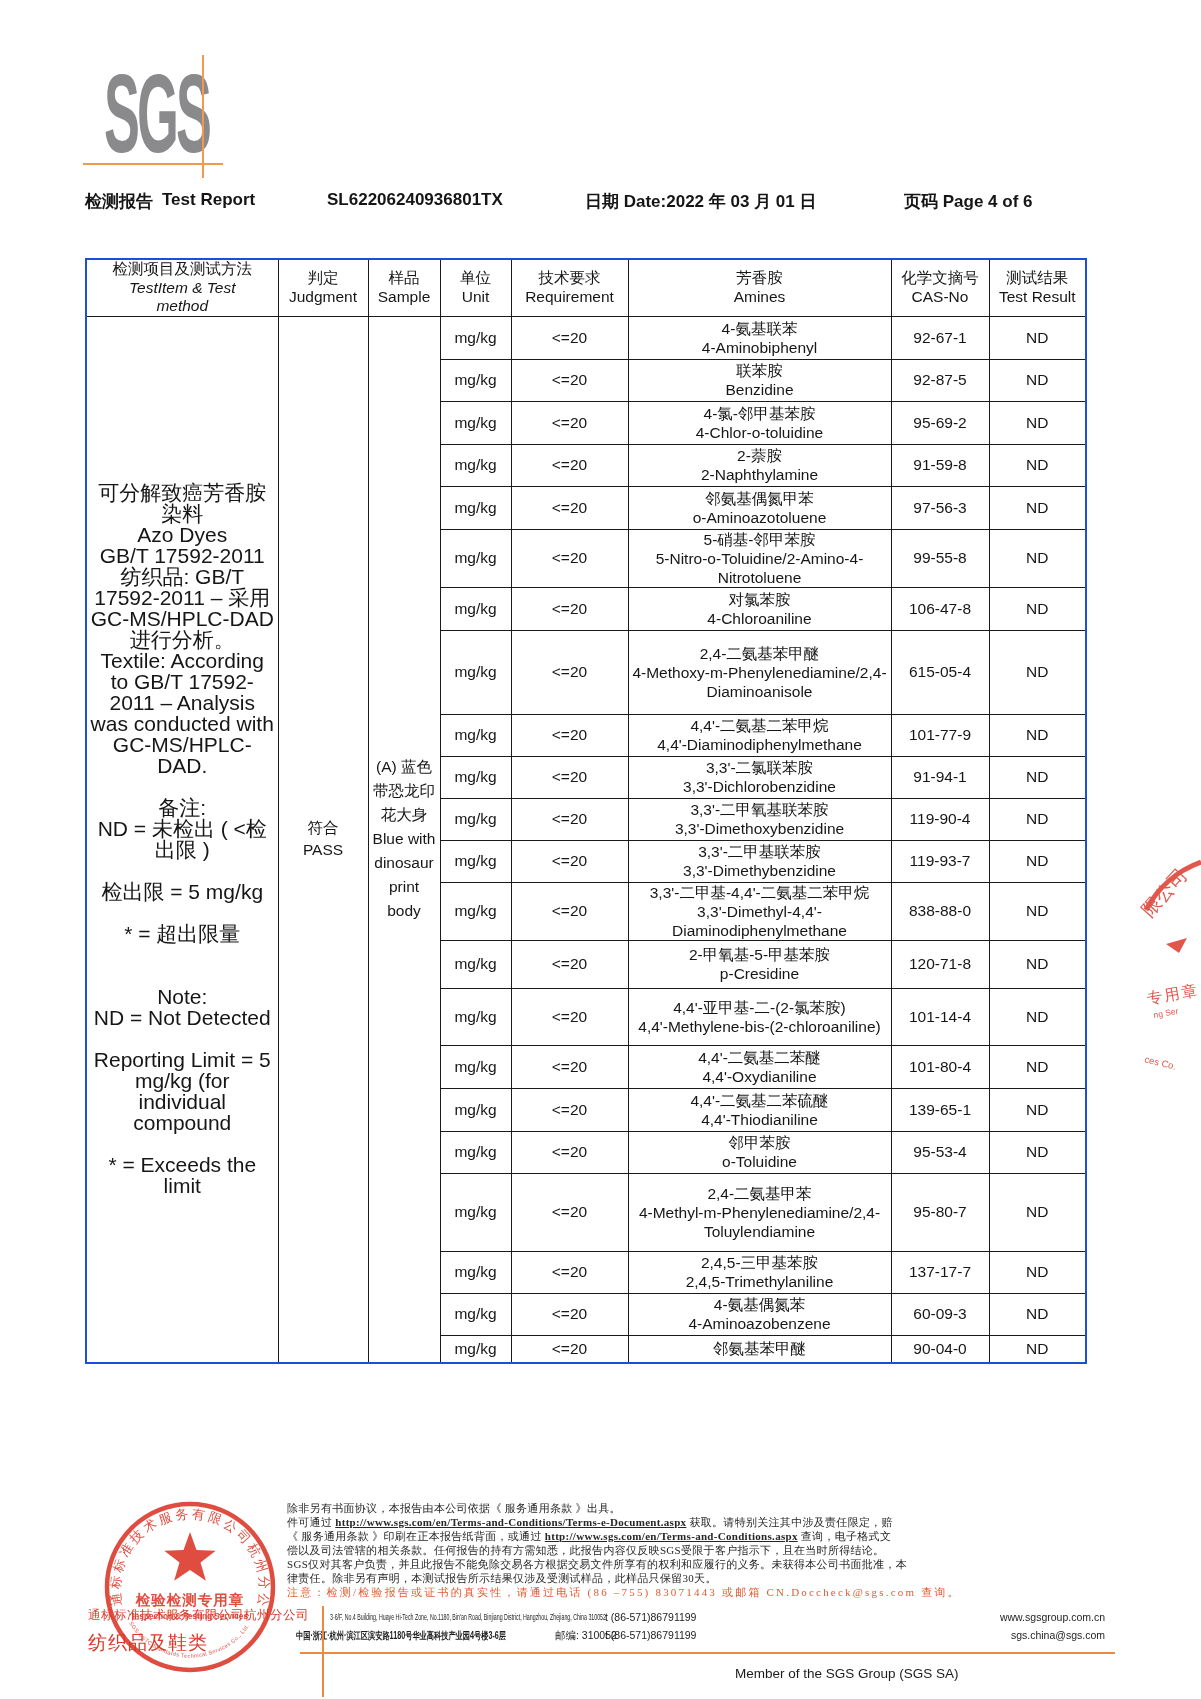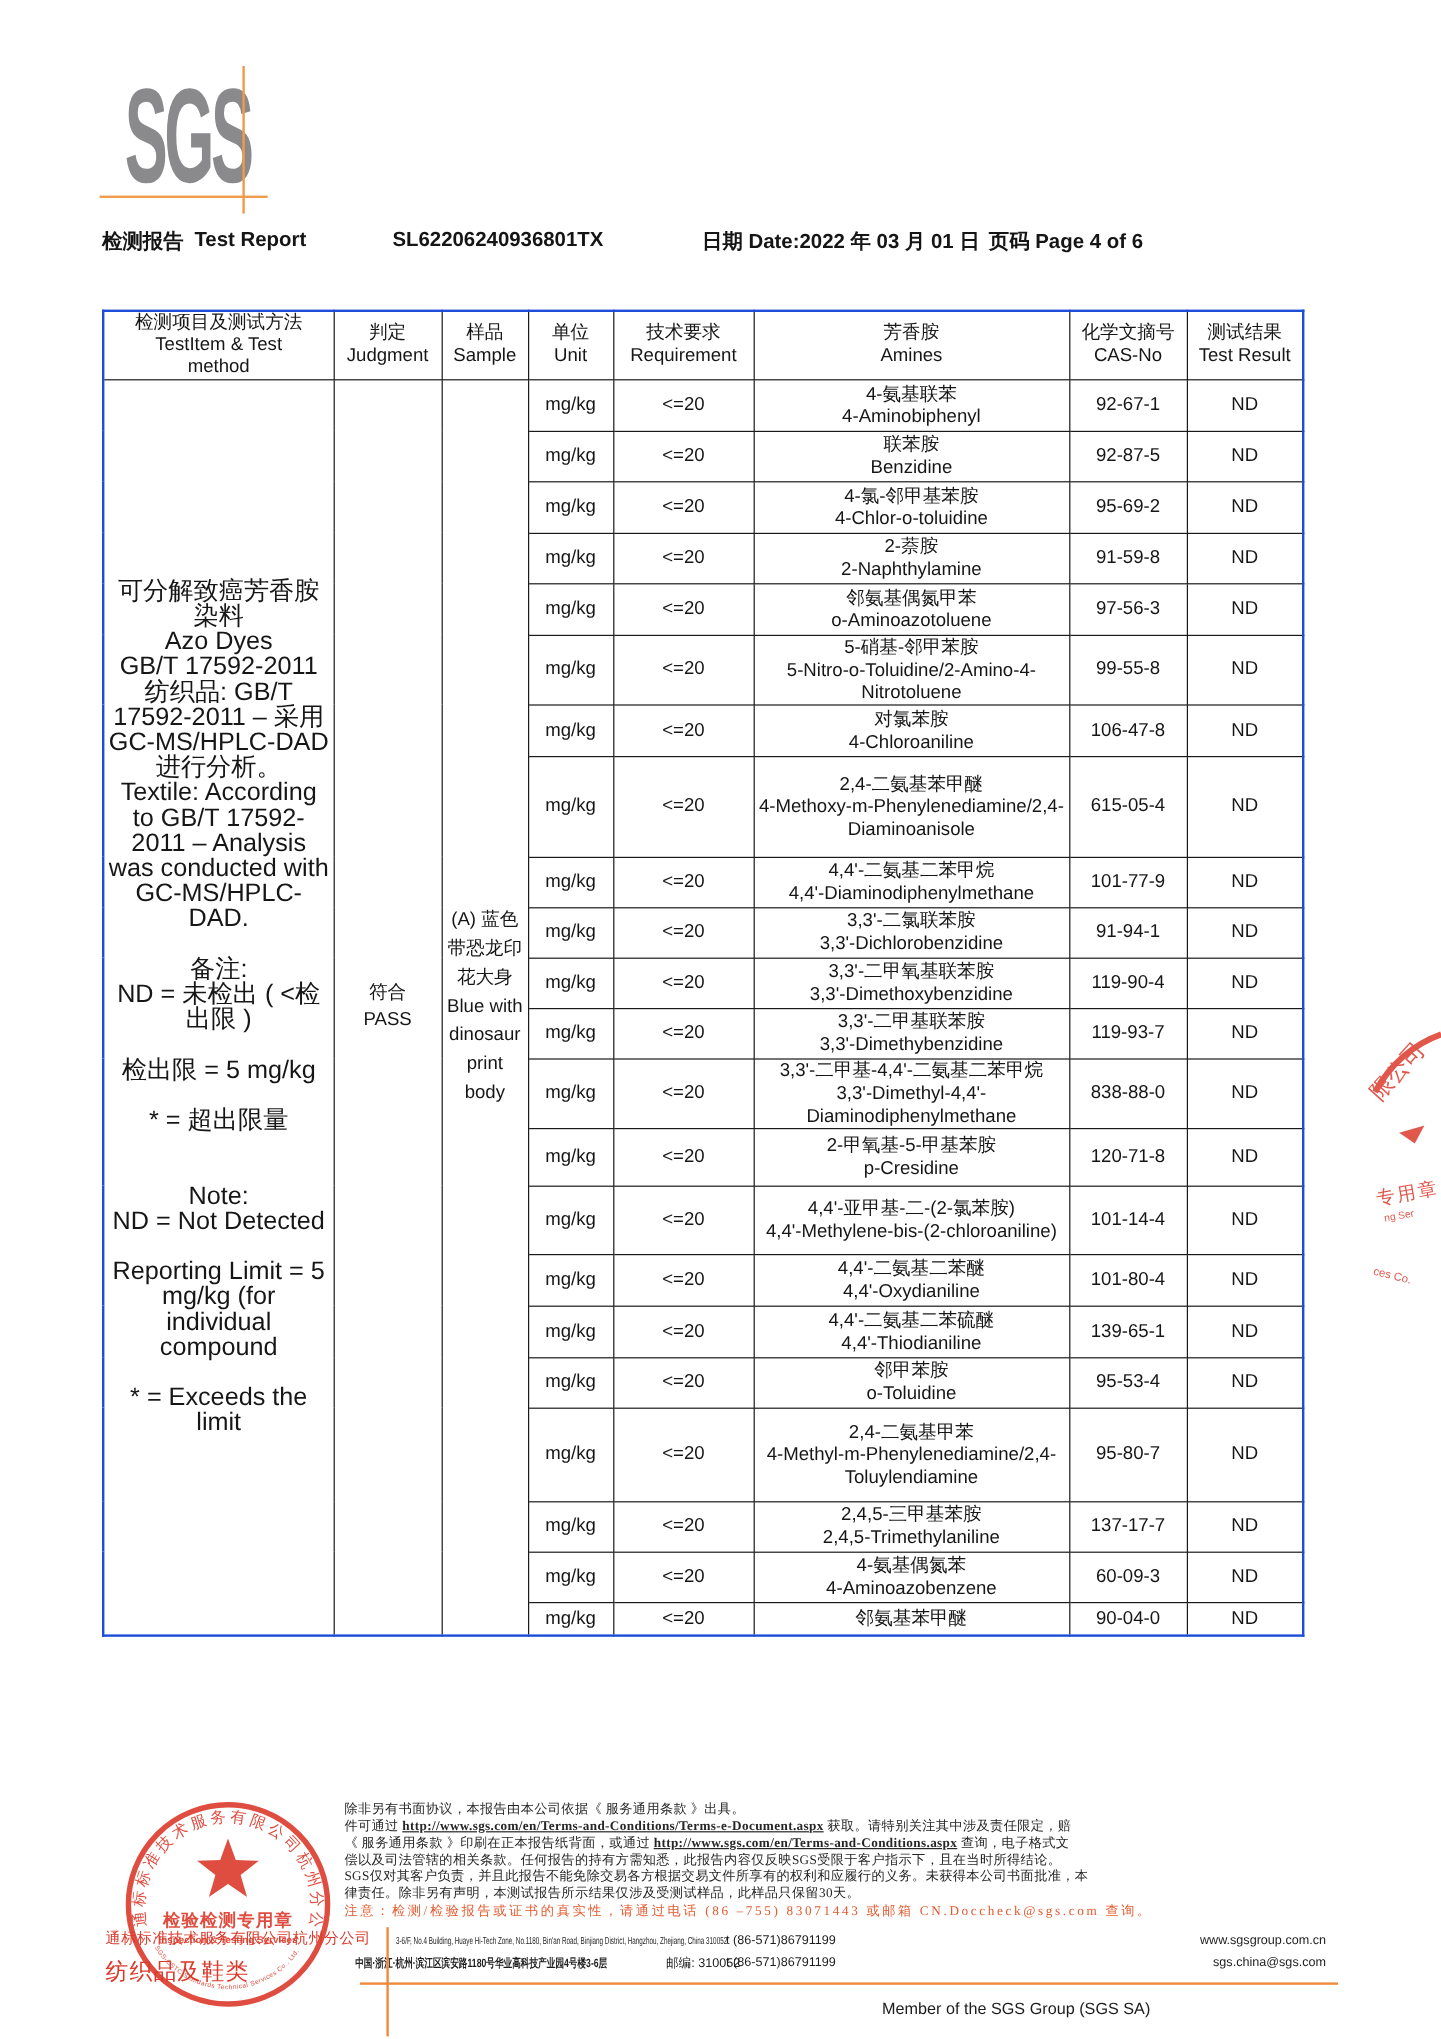--- a/index.html
+++ b/index.html
@@ -9,30 +9,30 @@
   
   .logo-text{position:absolute;left:104px;top:58px;font-size:112px;font-weight:bold;
              color:#8a8a8d;line-height:1;letter-spacing:-6px;transform:scaleX(0.48);
              transform-origin:0 0;}
   .logo-vline{position:absolute;left:202px;top:55px;width:2px;height:123px;background:#f09a4b;}
   .logo-hline{position:absolute;left:83px;top:163px;width:140px;height:2px;background:#f09a4b;}
 
   
   .hdr span{position:absolute;top:190px;font-size:17px;font-weight:bold;white-space:nowrap;}
   .hdr .h1{left:85px;}  .hdr .h2{left:162px;}  .hdr .h3{left:327px;}
-  .hdr .h4{left:585px;} .hdr .h5{left:824px;}
+  .hdr .h4{left:585px;} .hdr .h5{left:904px;}
 
   
   table.report{position:absolute;left:85px;top:258px;width:1000px;border-collapse:collapse;
                table-layout:fixed;font-size:15.5px;color:#161616;border:2px solid #1d4ed8;}
   table.report th,table.report td{border:1px solid #1a1a1a;padding:0 2px;text-align:center;
                vertical-align:middle;font-weight:normal;}
   table.report thead tr{height:57px;}
   .h-zh,.h-en{display:block;line-height:18.5px;}
-  .thc1 .h-en{max-width:128px;margin:0 auto;}
+  .thc1 .h-en{max-width:128px;margin:0 auto;font-style:italic;}
   td.ti{vertical-align:top;text-align:left;padding:192px 4px 0 5px;white-space:pre-line;
         line-height:21px;font-size:21px;}
   td.jd{white-space:pre-line;line-height:22px;}
   td.sm{vertical-align:top;padding-top:436px;white-space:pre-line;line-height:24px;}
   td.amine{white-space:pre-line;line-height:19px;}
 
   
   .disclaimer{position:absolute;left:287px;top:1502px;width:818px;
               font-family:"Liberation Serif","DejaVu Serif",serif;color:#262626;}
   .disclaimer div{font-size:11px;line-height:13.9px;letter-spacing:0.3px;}

